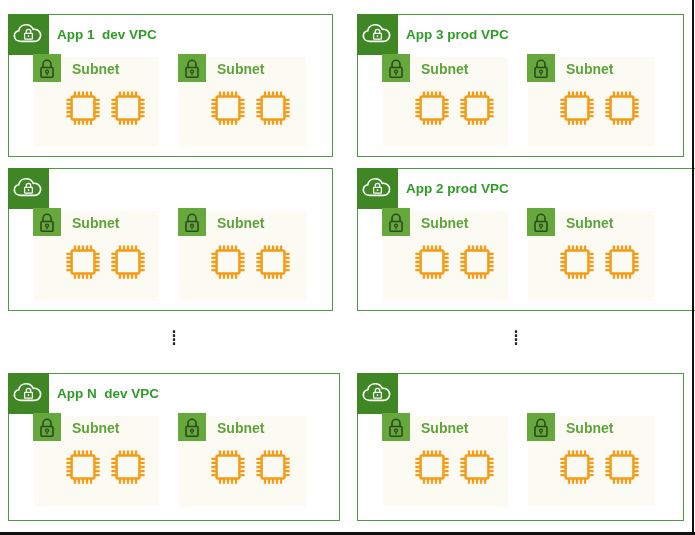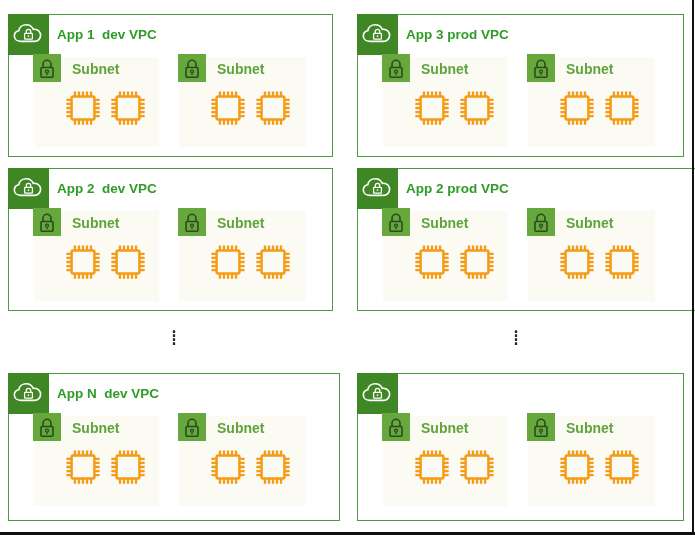--- a/index.html
+++ b/index.html
@@ -162,21 +162,20 @@
       </div>
     </div>
   </div>
 
   <div class="vpc" style="left:8px;top:168px;width:325px;height:143px">
     <div class="vpc-icon">
         <svg>
           <use href="#icon-cloud-lock"></use>
         </svg>
       </div>
-    <div class="vpc-title">App 2  dev VPC</div>
     <div class="subnet s0">
       <div class="subnet-lock">
           <svg>
             <use href="#icon-lock"></use>
           </svg>
         </div>
       <span class="subnet-label">Subnet</span>
       <div class="chips">
         <svg>
             <use href="#icon-chip"></use>

